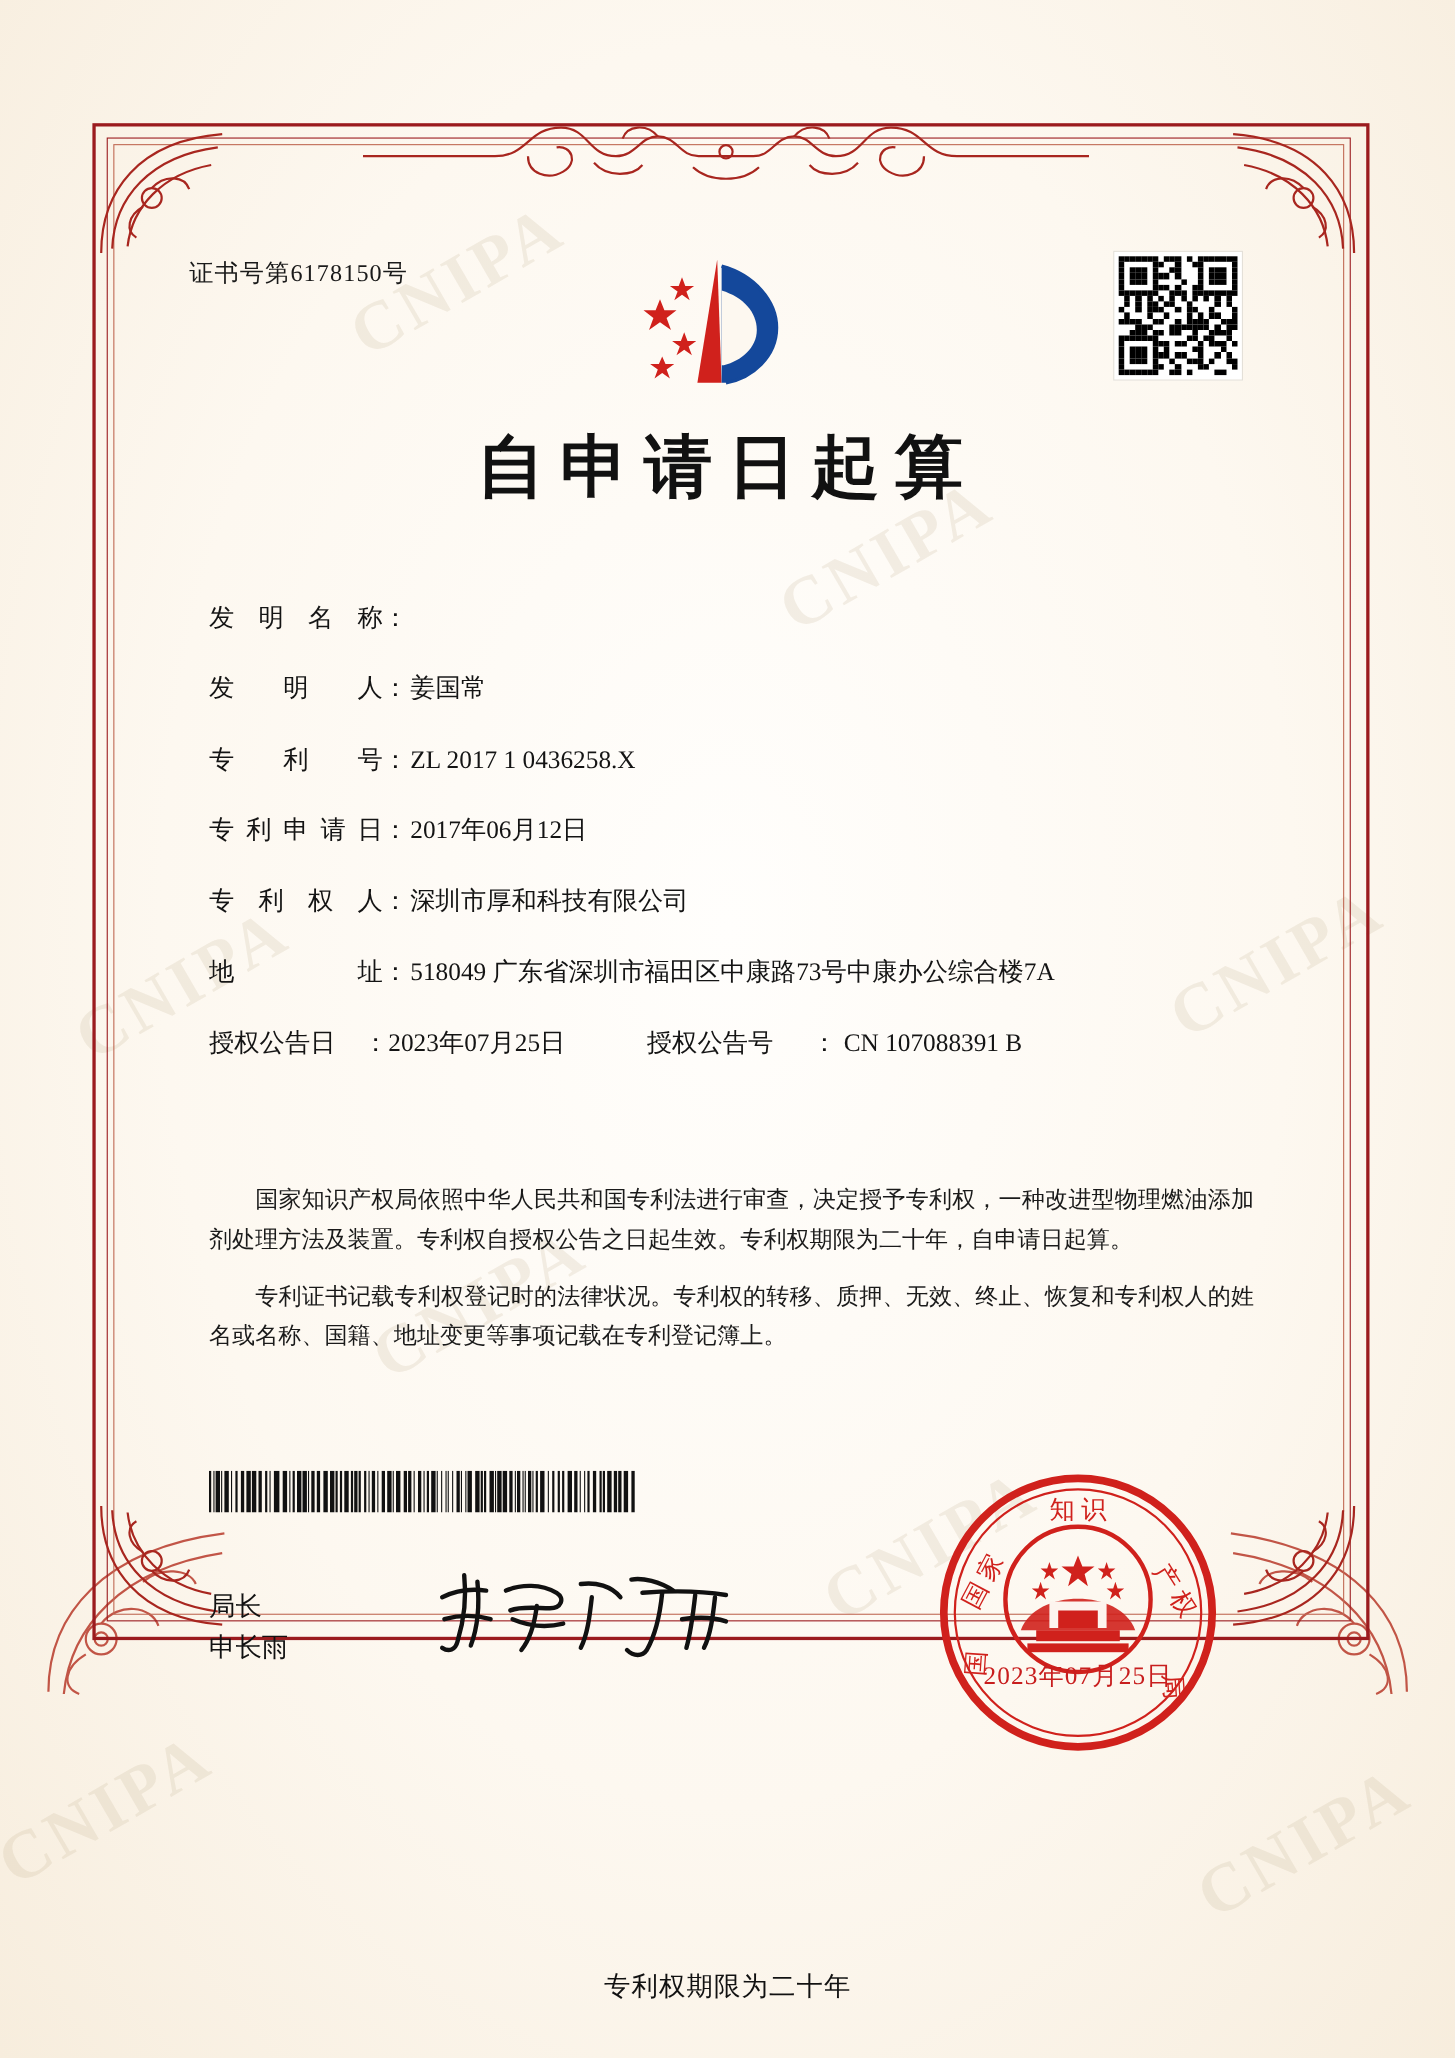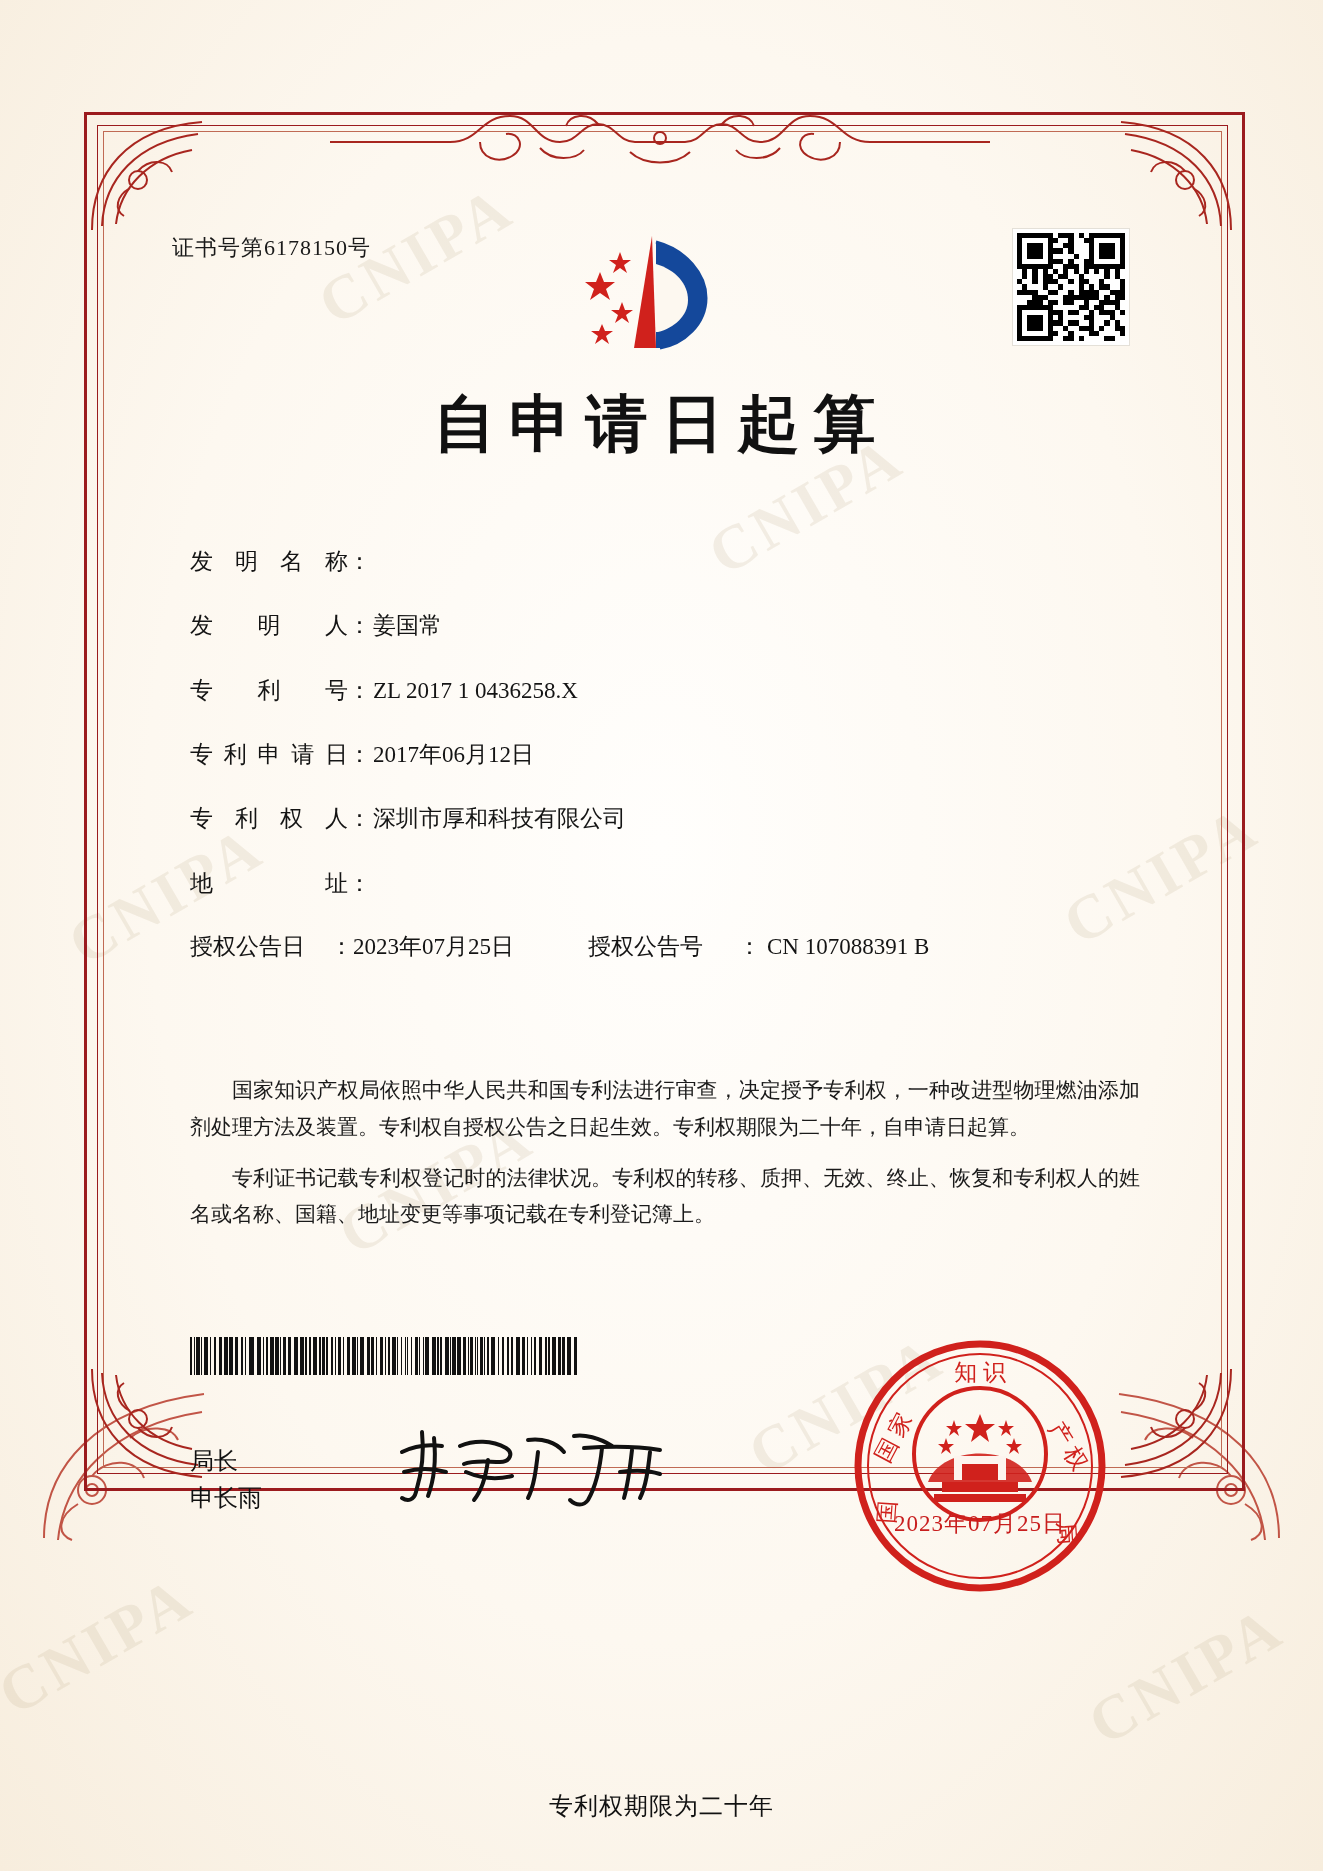--- a/index.html
+++ b/index.html
@@ -921,20 +921,21 @@
         <span class="field-colon">：</span>
         <span class="field-value">深圳市厚和科技有限公司</span>
       </div>
 
       <div class="field-row addr">
         <span class="field-label">
           <span>地</span>
           <span>址</span>
         </span>
         <span class="field-colon">：</span>
+        <span class="field-value">518049 广东省深圳市福田区中康路73号中康办公综合楼7A</span>
       </div>
 
       <div class="pub-row">
         <span class="pub-left">授权公告日</span>
         <span>：</span>
         <span class="pub-left-val">2023年07月25日</span>
         <span class="pub-right">授权公告号</span>
         <span>：</span>
         <span style="padding-left:6px;">CN 107088391 B</span>
       </div>

